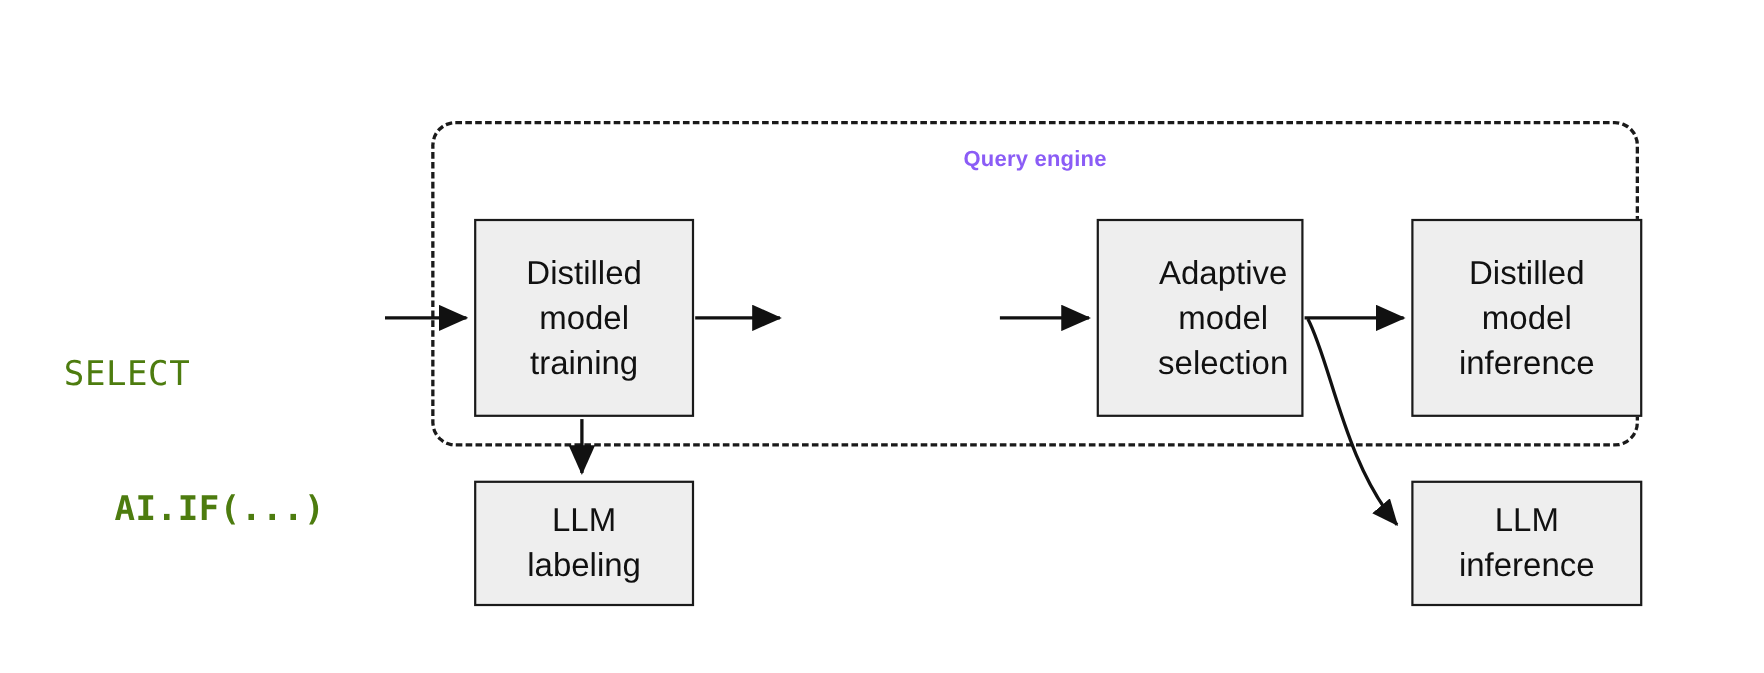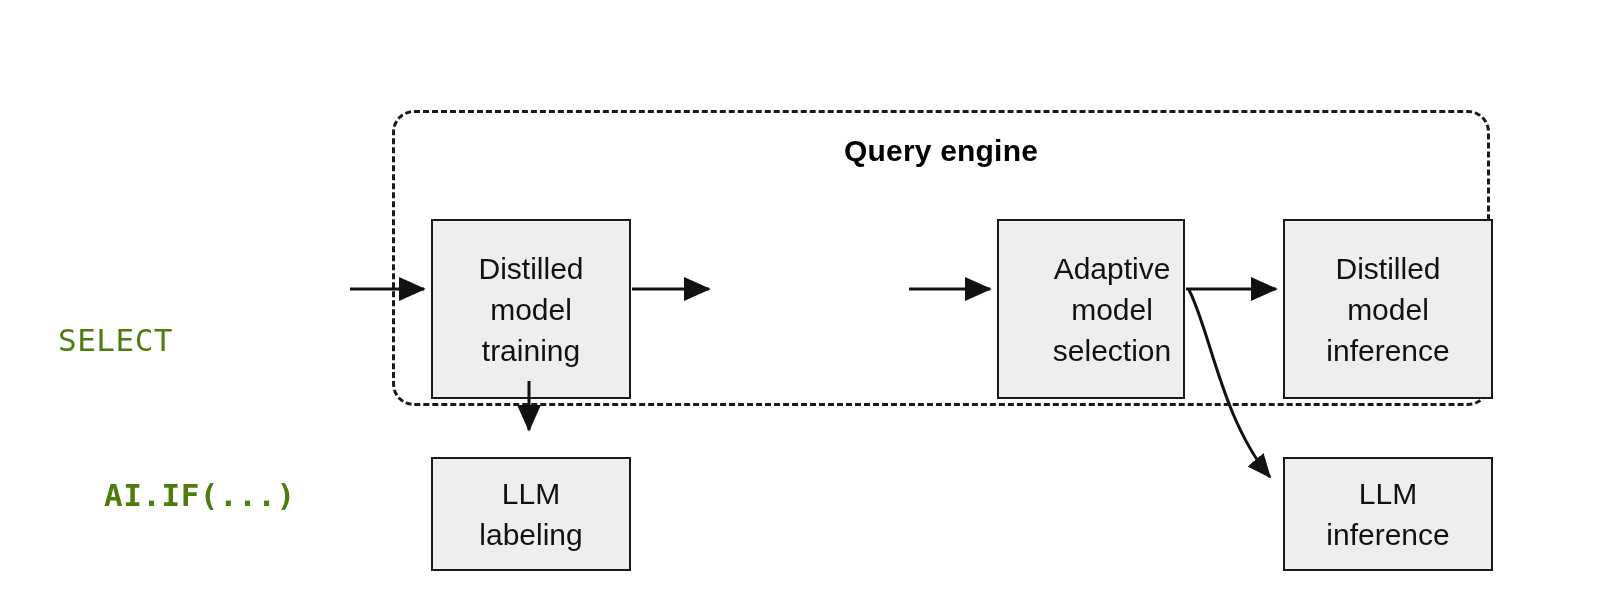--- a/index.html
+++ b/index.html
@@ -36,63 +36,62 @@
     top: 238px;
     width: 290px;
     font-family: "DejaVu Sans Mono", "Liberation Mono", monospace;
     color: #4d7c0f;
     font-size: 31px;
     line-height: 41px;
     letter-spacing: 0.5px;
     white-space: pre;
   }
   .sql-line-1 { font-weight: 400; }
-  .sql-line-2 { font-weight: 700; padding-left: 46px; margin-top: 32px; }
+  .sql-line-2 { font-weight: 700; padding-left: 46px; }
 
   
   .engine-frame {
     position: absolute;
     left: 392px;
     top: 110px;
     width: 1098px;
     height: 296px;
     border: 3px dashed #1a1a1a;
     border-radius: 22px;
     box-sizing: border-box;
     background: transparent;
   }
   .engine-title {
     position: absolute;
     left: 392px;
     top: 134px;
     width: 1098px;
     text-align: center;
-    font-size: 30px;
+    font-size: 20px;
     font-weight: 700;
-    color: #000000;
+    color: #8b5cf6;
     letter-spacing: 0.2px;
   }
 
   
   .node {
     position: absolute;
     box-sizing: border-box;
     background: #eeeeee;
     border: 2.5px solid #1a1a1a;
     display: flex;
     align-items: center;
     justify-content: center;
     text-align: center;
     color: #111111;
     font-size: 30px;
     line-height: 41px;
     font-weight: 400;
     white-space: pre-line;
     padding: 0 6px;
-    margin-top: 20px;
   }
   #node-distilled-training { left: 431px;  top: 199px; width: 200px;  height: 180px; }
   #node-online-quality     { left: 716px;  top: 199px; width: 192px;  height: 180px; }
   #node-adaptive-selection { left: 997px;  top: 199px; width: 188px;  height: 180px; padding-left: 48px; }
   #node-distilled-inference{ left: 1283px; top: 199px; width: 210px;  height: 180px; }
   #node-llm-labeling       { left: 431px;  top: 437px; width: 200px;  height: 114px; }
   #node-llm-inference      { left: 1283px; top: 437px; width: 210px;  height: 114px; }
 </style>
 </head>
 <body>

